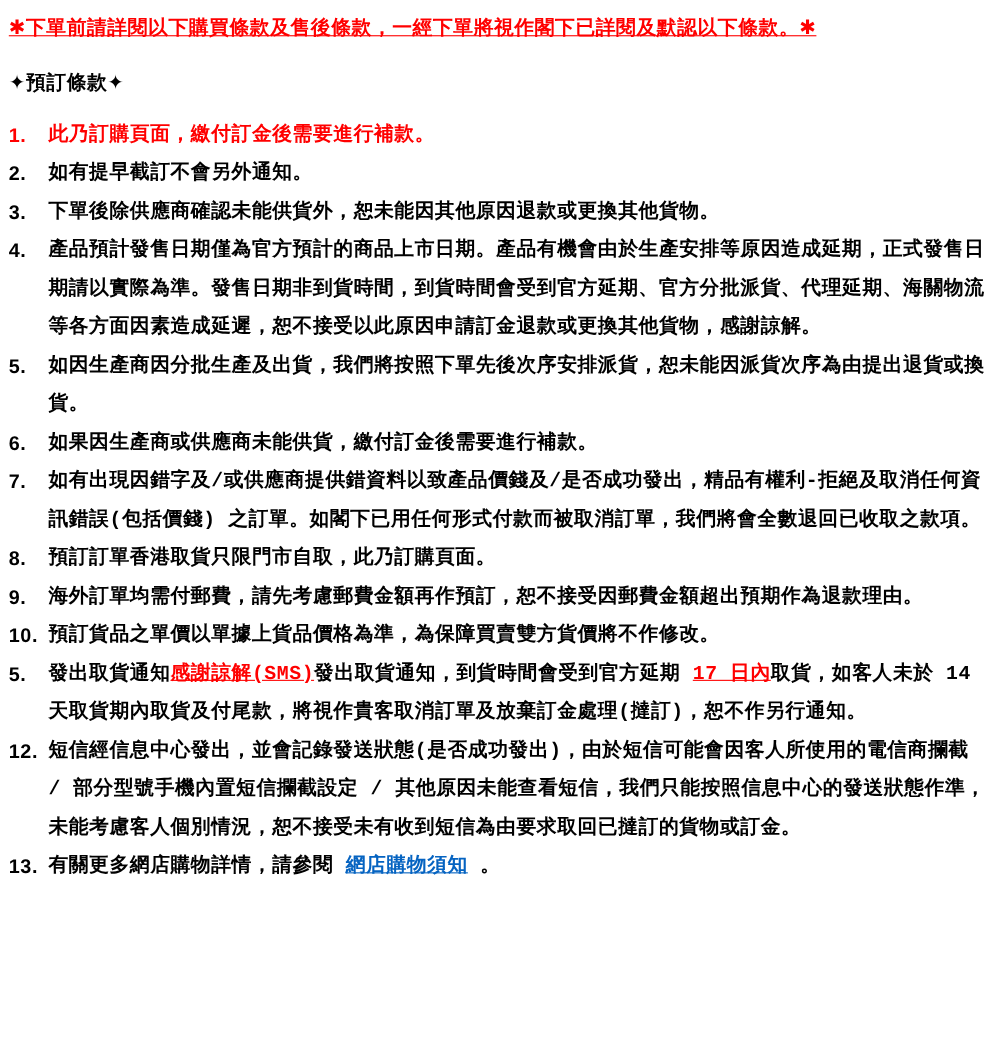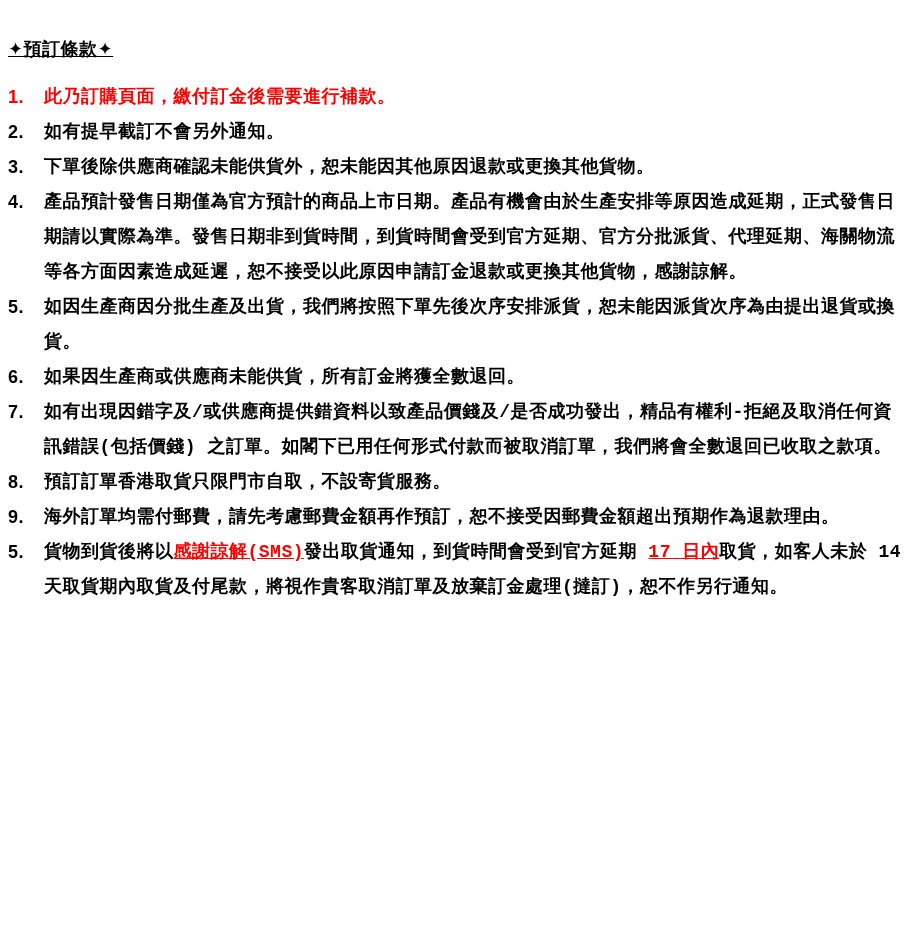--- a/index.html
+++ b/index.html
@@ -27,21 +27,20 @@
     padding: 12px 10px 0 8px;
   }
   .notice {
     color: var(--red);
     text-decoration: underline;
     line-height: 26px;
     margin-bottom: 24px;
     letter-spacing: 0.5px;
   }
   .section-title {
-    text-decoration: underline;
     line-height: 26px;
     margin-bottom: 18px;
     letter-spacing: 0.5px;
     margin-top: 24px;
   }
   .terms {
     line-height: 35px;
     letter-spacing: 0.5px;
   }
   .term {
@@ -65,20 +64,21 @@
   .seg-link {
     color: var(--link);
     text-decoration: underline;
     cursor: pointer;
   }
 </style>
 </head>
 <body>
 
 <div class="page">
+  <div class="notice">✱下單前請詳閱以下購買條款及售後條款，一經下單將視作閣下已詳閱及默認以下條款。✱</div>
 
   <div class="section-title">✦預訂條款✦</div>
 
   <div class="terms">
       <div class="term term-red">
         <span class="term-num">1.</span>
         <div class="term-body"><span>此乃訂購頁面，繳付訂金後需要進行補款。</span></div>
       </div>
       <div class="term">
         <span class="term-num">2.</span>
@@ -91,32 +91,44 @@
       <div class="term">
         <span class="term-num">4.</span>
         <div class="term-body"><span>產品預計發售日期僅為官方預計的商品上市日期。產品有機會由於生產安排等原因造成延期，正式發售日期請以實際為準。發售日期非到貨時間，到貨時間會受到官方延期、官方分批派貨、代理延期、海關物流等各方面因素造成延遲，恕不接受以此原因申請訂金退款或更換其他貨物，感謝諒解。</span></div>
       </div>
       <div class="term">
         <span class="term-num">5.</span>
         <div class="term-body"><span>如因生產商因分批生產及出貨，我們將按照下單先後次序安排派貨，恕未能因派貨次序為由提出退貨或換貨。</span></div>
       </div>
       <div class="term">
         <span class="term-num">6.</span>
-        <div class="term-body"><span>如果因生產商或供應商未能供貨，所有訂金將獲全數退回。</span></div>
+        <div class="term-body"><span>如果因生產商或供應商未能供貨，繳付訂金後需要進行補款。</span></div>
       </div>
       <div class="term">
         <span class="term-num">7.</span>
         <div class="term-body"><span>如有出現因錯字及/或供應商提供錯資料以致產品價錢及/是否成功發出，精品有權利-拒絕及取消任何資訊錯誤(包括價錢) 之訂單。如閣下已用任何形式付款而被取消訂單，我們將會全數退回已收取之款項。</span></div>
       </div>
       <div class="term">
         <span class="term-num">8.</span>
-        <div class="term-body"><span>預訂訂單香港取貨只限門市自取，不設寄貨服務。</span></div>
+        <div class="term-body"><span>預訂訂單香港取貨只限門市自取，此乃訂購頁面。</span></div>
       </div>
       <div class="term">
         <span class="term-num">9.</span>
         <div class="term-body"><span>海外訂單均需付郵費，請先考慮郵費金額再作預訂，恕不接受因郵費金額超出預期作為退款理由。</span></div>
       </div>
       <div class="term">
+        <span class="term-num">10.</span>
+        <div class="term-body"><span>預訂貨品之單價以單據上貨品價格為準，為保障買賣雙方貨價將不作修改。</span></div>
+      </div>
+      <div class="term">
         <span class="term-num">5.</span>
-        <div class="term-body"><span>貨物到貨後將以</span><span class="seg-red-underline">感謝諒解(SMS)</span><span>發出取貨通知，到貨時間會受到官方延期 </span><span class="seg-red-underline">17 日內</span><span>取貨，如客人未於 14 天取貨期內取貨及付尾款，將視作貴客取消訂單及放棄訂金處理(撻訂)，恕不作另行通知。</span></div>
+        <div class="term-body"><span>發出取貨通知</span><span class="seg-red-underline">感謝諒解(SMS)</span><span>發出取貨通知，到貨時間會受到官方延期 </span><span class="seg-red-underline">17 日內</span><span>取貨，如客人未於 14 天取貨期內取貨及付尾款，將視作貴客取消訂單及放棄訂金處理(撻訂)，恕不作另行通知。</span></div>
+      </div>
+      <div class="term">
+        <span class="term-num">12.</span>
+        <div class="term-body"><span>短信經信息中心發出，並會記錄發送狀態(是否成功發出)，由於短信可能會因客人所使用的電信商攔截 / 部分型號手機內置短信攔截設定 / 其他原因未能查看短信，我們只能按照信息中心的發送狀態作準，未能考慮客人個別情況，恕不接受未有收到短信為由要求取回已撻訂的貨物或訂金。</span></div>
+      </div>
+      <div class="term">
+        <span class="term-num">13.</span>
+        <div class="term-body"><span>有關更多網店購物詳情，請參閱 </span><span class="seg-link">網店購物須知</span><span> 。</span></div>
       </div>
     </div>
 </div>
 
 </body></html>

